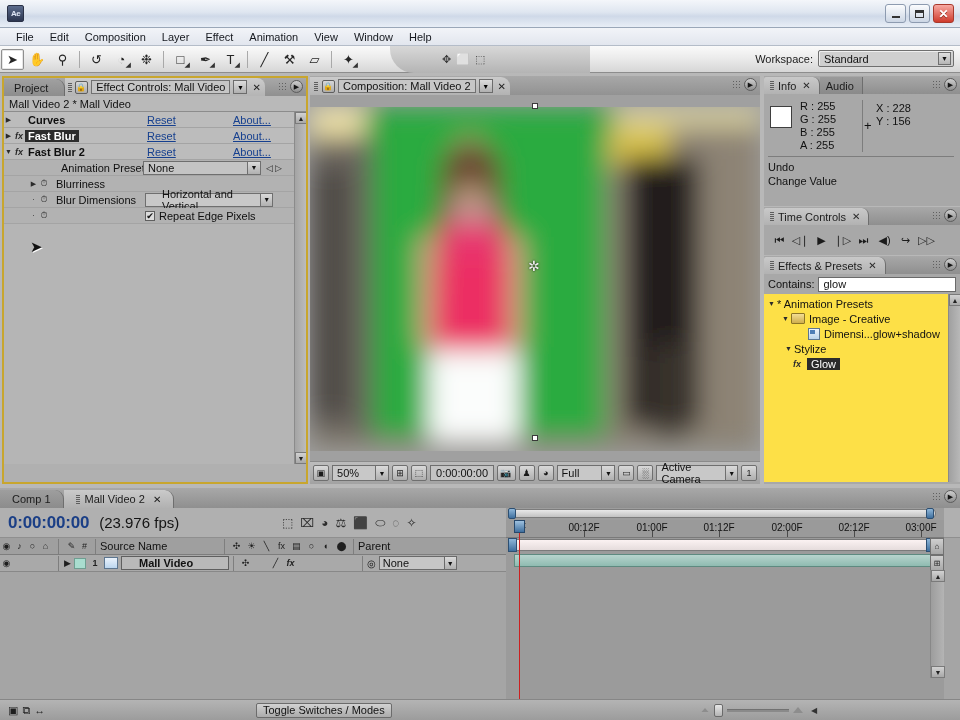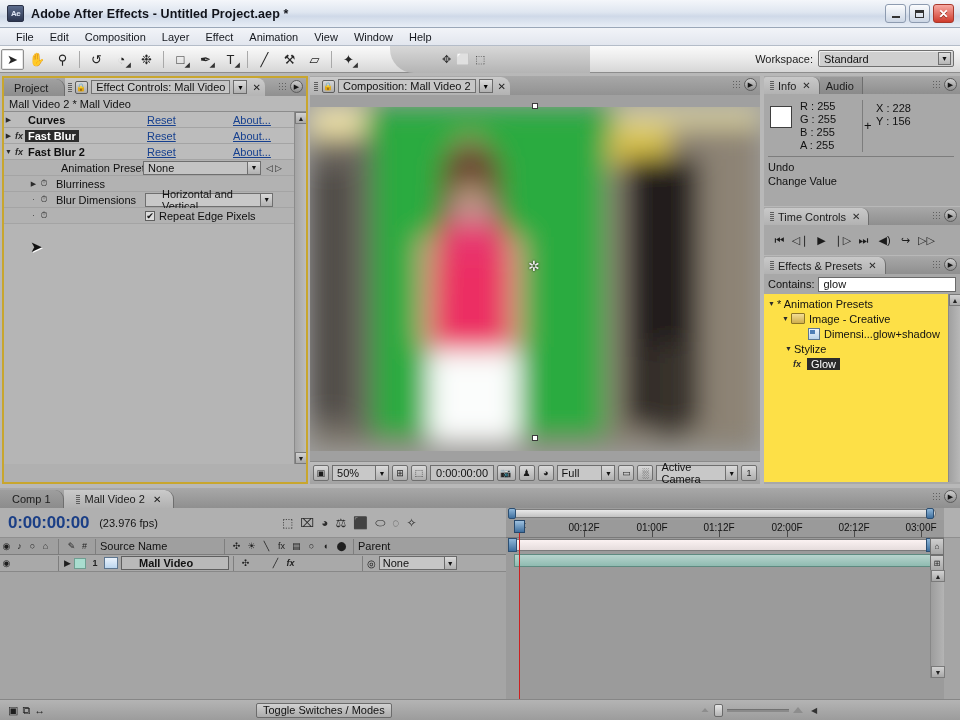--- a/index.html
+++ b/index.html
@@ -254,21 +254,21 @@
     background: linear-gradient(90deg,#a0a0a0,#b8b8b8); border-left: 1px solid #8a8a8a; }
 
   
   #timeline { left: 0px; top: 488px; width: 960px; height: 232px; background: #a5a5a5; }
   .tl-tabbar { height: 20px; background: linear-gradient(180deg,#a8a8a8,#8f8f8f); display: flex; align-items: flex-end; position: relative; }
   .tl-tab { height: 18px; display: flex; align-items: center; padding: 0 12px; font-size: 11px; color: #1b1b1b;
     background: linear-gradient(180deg,#9e9e9e,#8c8c8c); border-top-right-radius: 9px; border-right: 1px solid #6e6e6e; }
   .tl-tab.active { background: linear-gradient(180deg,#cacaca,#b1b1b1); }
   .tl-head { height: 30px; background: #b0b0b0; border-bottom: 1px solid #8f8f8f; display: flex; align-items: center; position: relative; }
   .tcode { font-size: 17px; font-weight: bold; color: #1b3f86; margin-left: 8px; letter-spacing: -0.2px; }
-  .fps { font-size: 11px; color: #141414; margin-left: 10px; }
+  .fps { font-size: 15px; color: #141414; margin-left: 10px; }
   .tl-hicons { position: absolute; left: 282px; display: flex; align-items: center; gap: 7px; font-size: 12px; color: #2c2c2c; }
   .tl-colhead { height: 17px; background: #9f9f9f; border-bottom: 1px solid #7d7d7d; display: flex; align-items: center; position: relative; font-size: 11px; color: #111; }
   .tl-row { height: 17px; background: #a9a9a9; border-bottom: 1px solid #888; display: flex; align-items: center; position: relative; font-size: 11px; color: #111; }
   .av-cell { width: 13px; text-align: center; font-size: 9px; color: #1f1f1f; }
   .vline { width: 1px; height: 15px; background: #7e7e7e; }
   .srcname { width: 120px; }
   .namebox { height: 14px; background: #b9b9b9; border: 1px solid #5f5f5f; display: flex; align-items: center;
     padding: 0 17px; font-size: 11px; font-weight: bold; color: #111; }
   .sw-cell { width: 15px; text-align: center; font-size: 9px; color: #1f1f1f; }
   .parent-sel { width: 78px; height: 14px; background: #c6c6c6; border: 1px solid #6a6a6a;
@@ -316,21 +316,20 @@
     border: 1px solid #6b6b6b; border-radius: 2px; }
   .zs-tri { width: 0; height: 0; border-left: 5px solid transparent; border-right: 5px solid transparent; border-bottom: 6px solid #8d8d8d; }
 </style>
 </head>
 <body>
 
 <div id="app">
 
   <div class="titlebar">
     <div class="ae-logo">Ae</div>
-    <div class="title-text">Adobe After Effects - Untitled Project.aep *</div>
     <div class="win-btns">
       <div class="win-btn">
           <div class="wb-min"></div>
         </div>
       <div class="win-btn">
           <div class="wb-max"></div>
         </div>
       <div class="win-btn close">
           <span class="wb-close">✕</span>
         </div>

